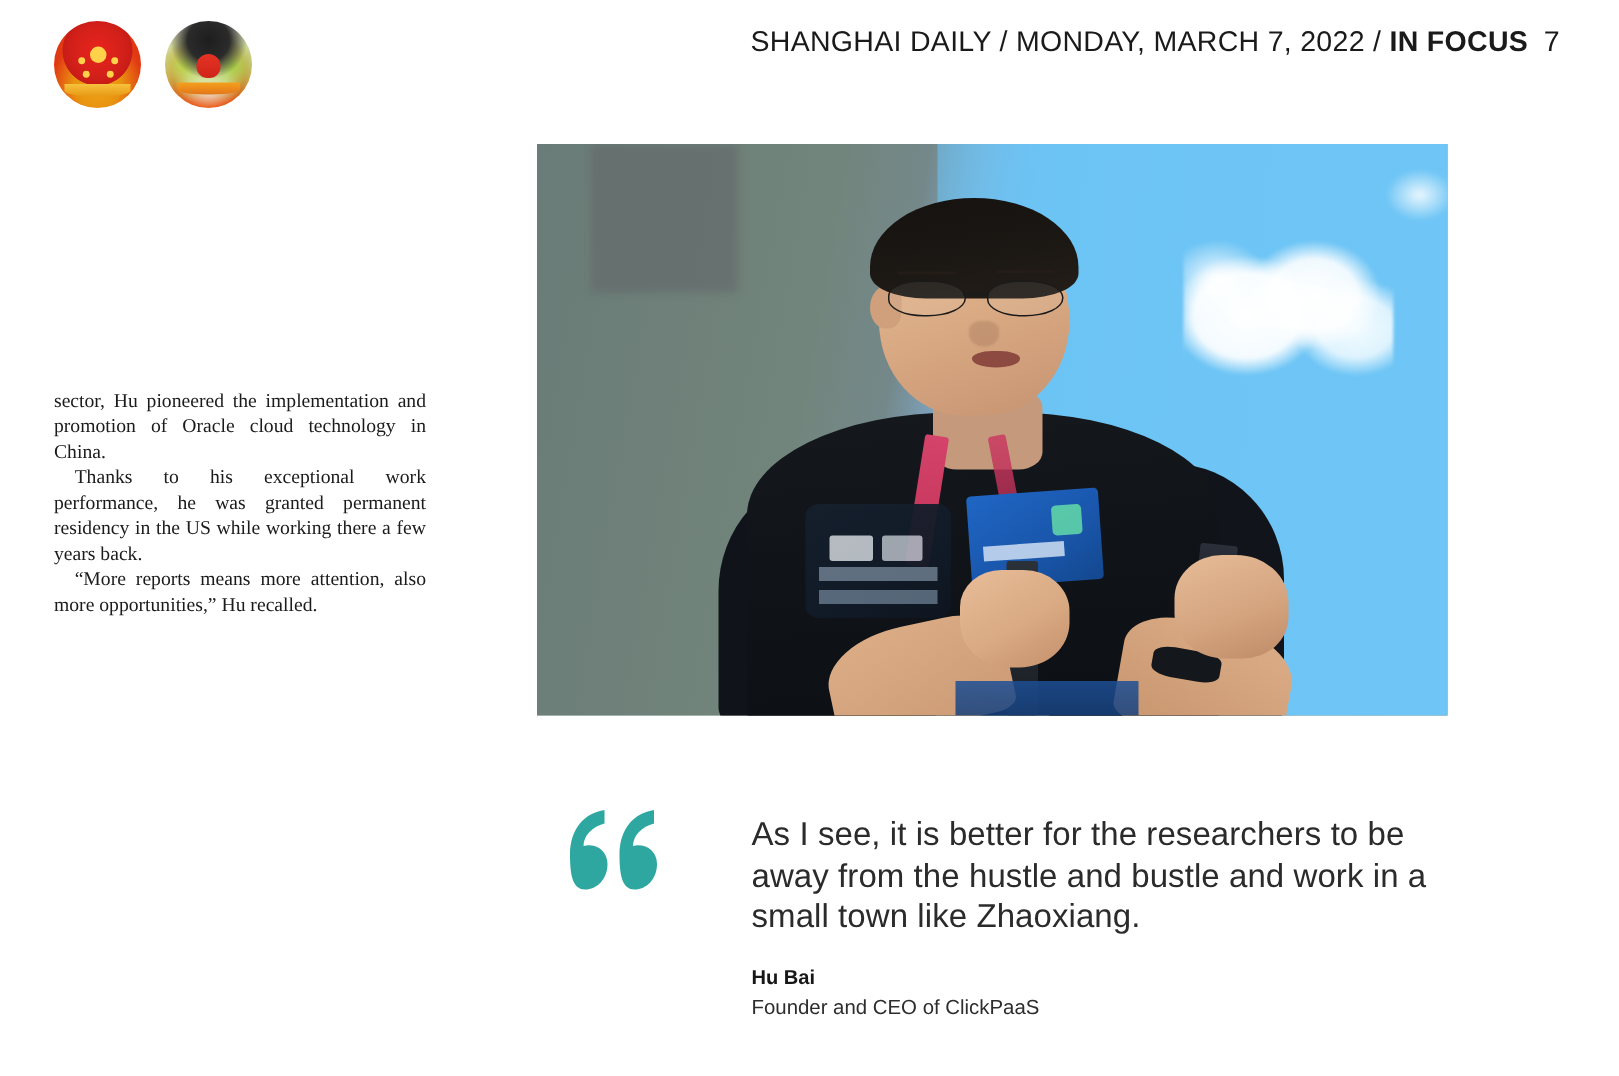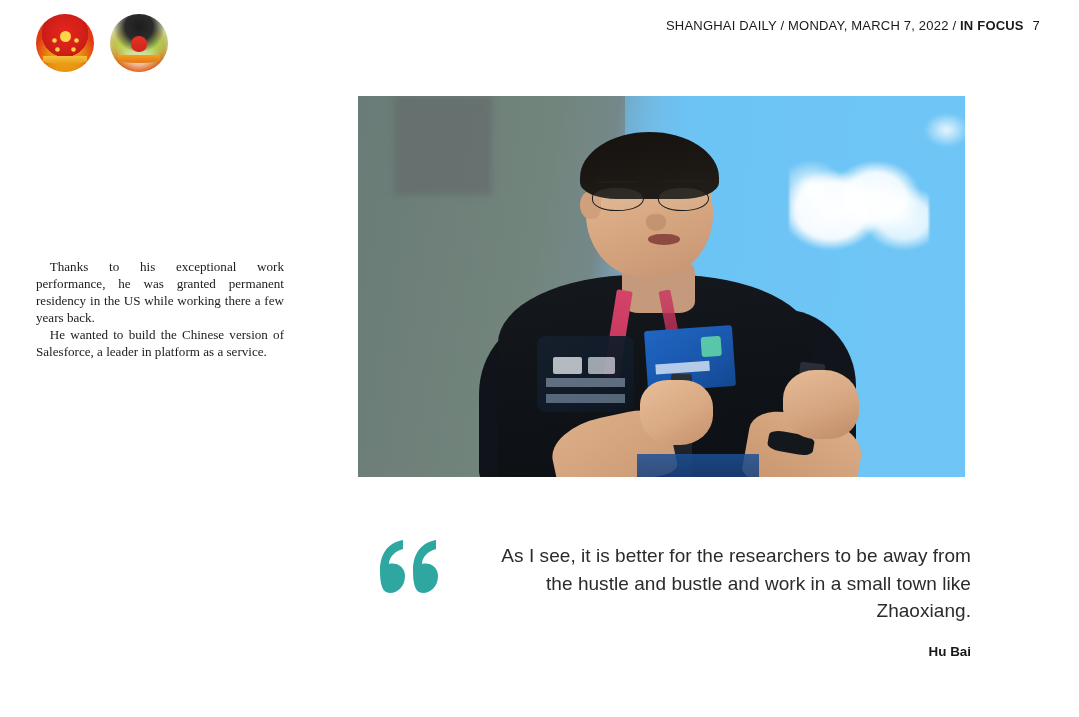--- a/index.html
+++ b/index.html
@@ -91,21 +91,21 @@
     left: 14%; bottom: 16%;
     width: 72%; height: 13%;
     border-radius: 0 0 46% 46%;
     background: linear-gradient(#f3a01d, #e4761a);
   }
 
   .header-line {
     position: absolute;
     right: 39px;
     top: 18px;
-    font-size: 13px;
+    font-size: 19px;
     letter-spacing: 0.2px;
     color: #1a1a1a;
     white-space: nowrap;
     font-weight: 400;
   }
   .header-line .bold { font-weight: 700; }
   .header-line .sep { font-weight: 400; }
   .header-line .page-no { font-weight: 400; margin-left: 5px; }
 
   
@@ -465,30 +465,28 @@
     height: 58px;
     color: #2ea7a0;
   }
   .quote-body {
     position: absolute;
     left: 125px;
     top: 6px;
     width: 470px;
   }
   .quote-text {
-    font-size: 19px;
+    font-size: 22px;
     line-height: 27.5px;
     color: #2b2b2b;
     font-weight: 400;
     letter-spacing: 0.05px;
-    text-align: right;
   }
   .quote-attrib {
     margin-top: 18px;
-    text-align: right;
   }
   .attrib-name {
     font-size: 13.4px;
     font-weight: 700;
     color: #171717;
     line-height: 18px;
   }
   .attrib-role {
     font-size: 13.6px;
     font-weight: 400;
@@ -512,22 +510,23 @@
     <span class="sep">/</span>
     <span>MONDAY, MARCH 7, 2022</span>
     <span class="sep">/</span>
     <span class="bold">IN FOCUS</span>
     <span class="page-no">7</span>
   </div>
 
 </div>
 
 <div class="article-column">
+  <p class="no-indent">sector, Hu pioneered the implementation and promotion of Oracle cloud technology in China.</p>
   <p>Thanks to his exceptional work performance, he was granted permanent residency in the US while working there a few years back.</p>
-  <p>He wanted to build the Chinese version of Salesforce, a leader in platform as a service.</p>
+  <p>“More reports means more attention, also more opportunities,” Hu recalled.</p>
 </div>
 
 <div class="photo">
   <div class="photo-bg-left"></div>
   <div class="photo-sky-band"></div>
   <div class="wall-shade"></div>
   <div class="cloud"></div>
   <div class="cloud-2"></div>
 
   <div class="figure">
@@ -571,16 +570,17 @@
 
   <svg class="quote-mark" viewBox="0 0 64 58" aria-hidden="true">
     <path d="M4 30 C4 12 14 2 27 0 L27 9 C19 11 13 17 13 24 C21 22 29 27 29 36 C29 46 22 53 14 53 C6 53 4 44 4 30 Z" fill="#2ea7a0"></path>
     <path d="M37 30 C37 12 47 2 60 0 L60 9 C52 11 46 17 46 24 C54 22 62 27 62 36 C62 46 55 53 47 53 C39 53 37 44 37 30 Z" fill="#2ea7a0"></path>
   </svg>
 
   <div class="quote-body">
     <div class="quote-text">As I see, it is better for the researchers to be away from the hustle and bustle and work in a small town like Zhaoxiang.</div>
     <div class="quote-attrib">
       <div class="attrib-name">Hu Bai</div>
+      <div class="attrib-role">Founder and CEO of ClickPaaS</div>
     </div>
   </div>
 
 </div>
 
 </body></html>

